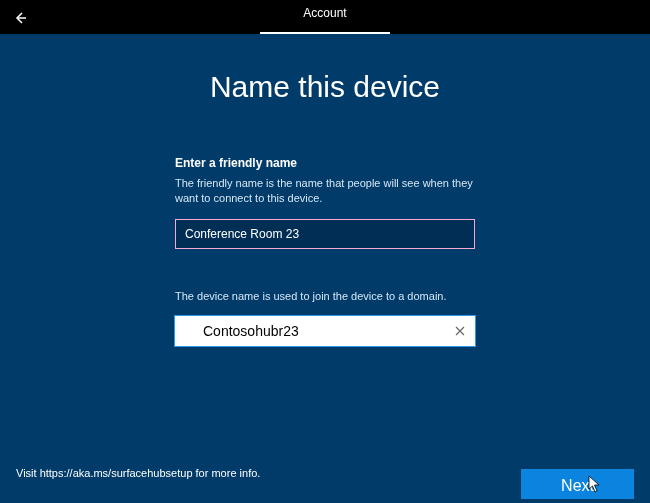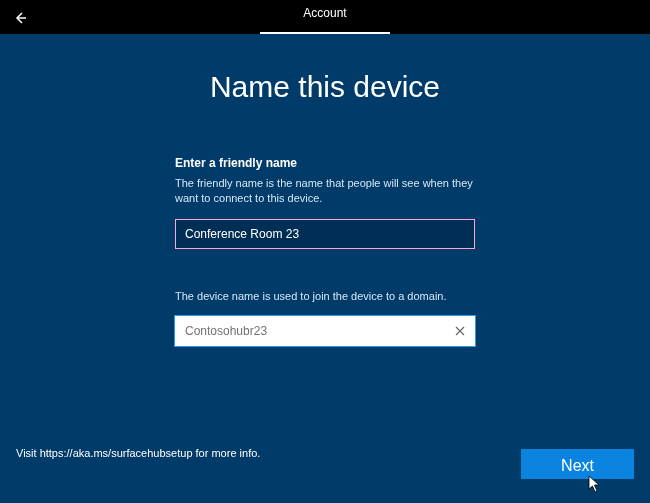--- a/index.html
+++ b/index.html
@@ -82,40 +82,41 @@
     height: 30px;
     display: flex;
     align-items: center;
     padding: 0 6px 0 9px;
     box-shadow: 0 0 0 1px #2a9be6;
   }
   .input-light {
     flex: 1;
     border: none;
     outline: none;
-    font-size: 12px;
-    color: #737373;
+    font-size: 14px;
+    color: #000000;
     background: transparent;
     height: 100%;
+    margin-left: 18px;
   }
   .clear-x {
     width: 16px;
     height: 16px;
     display: flex;
     align-items: center;
     justify-content: center;
     cursor: pointer;
   }
   .clear-x svg { stroke: #666; }
   .gap { height: 34px; }
   .footer {
     position: absolute;
     left: 0;
     right: 0;
-    bottom: 24px;
+    bottom: 4px;
     display: flex;
     align-items: center;
     justify-content: space-between;
     padding: 0 16px 0 16px;
   }
   .footer-link {
     font-size: 11px;
     color: #ffffff;
   }
   .next-btn {

